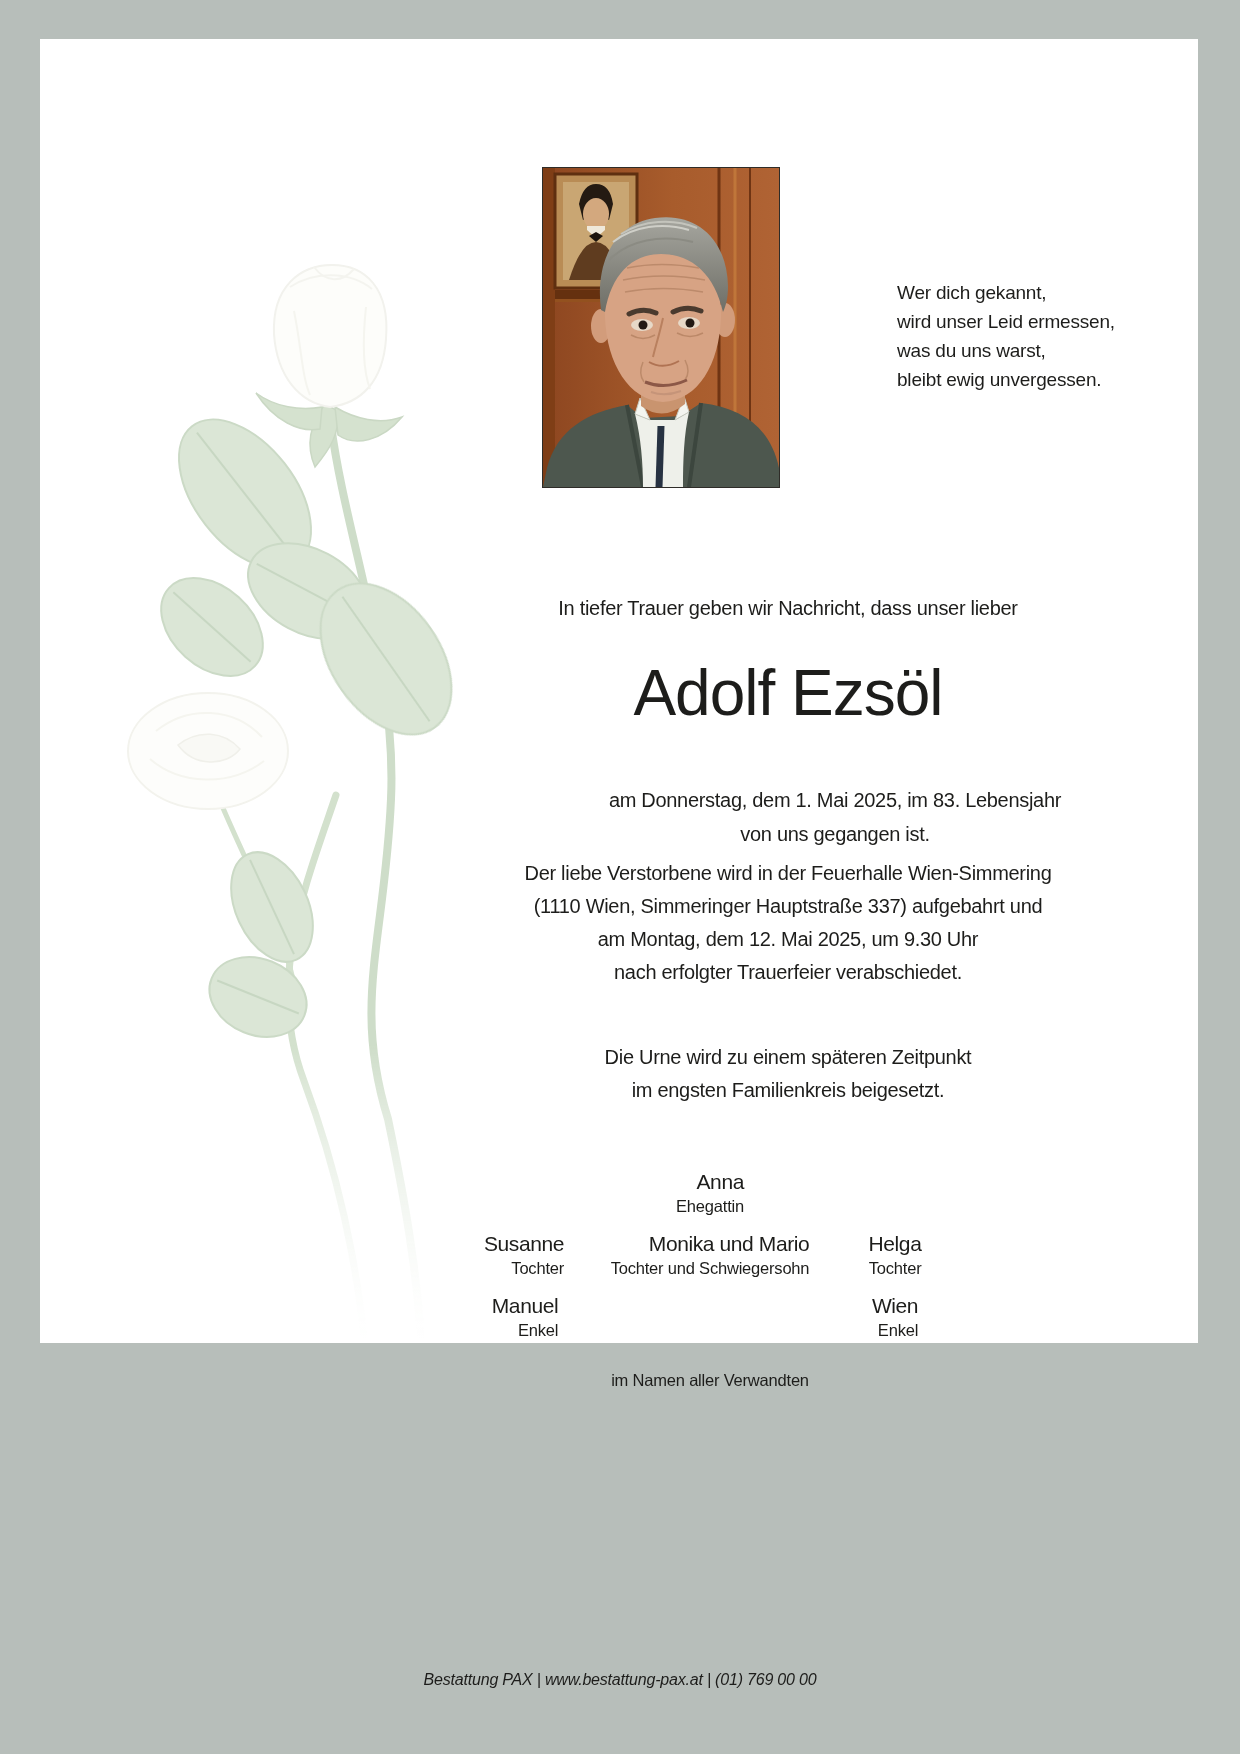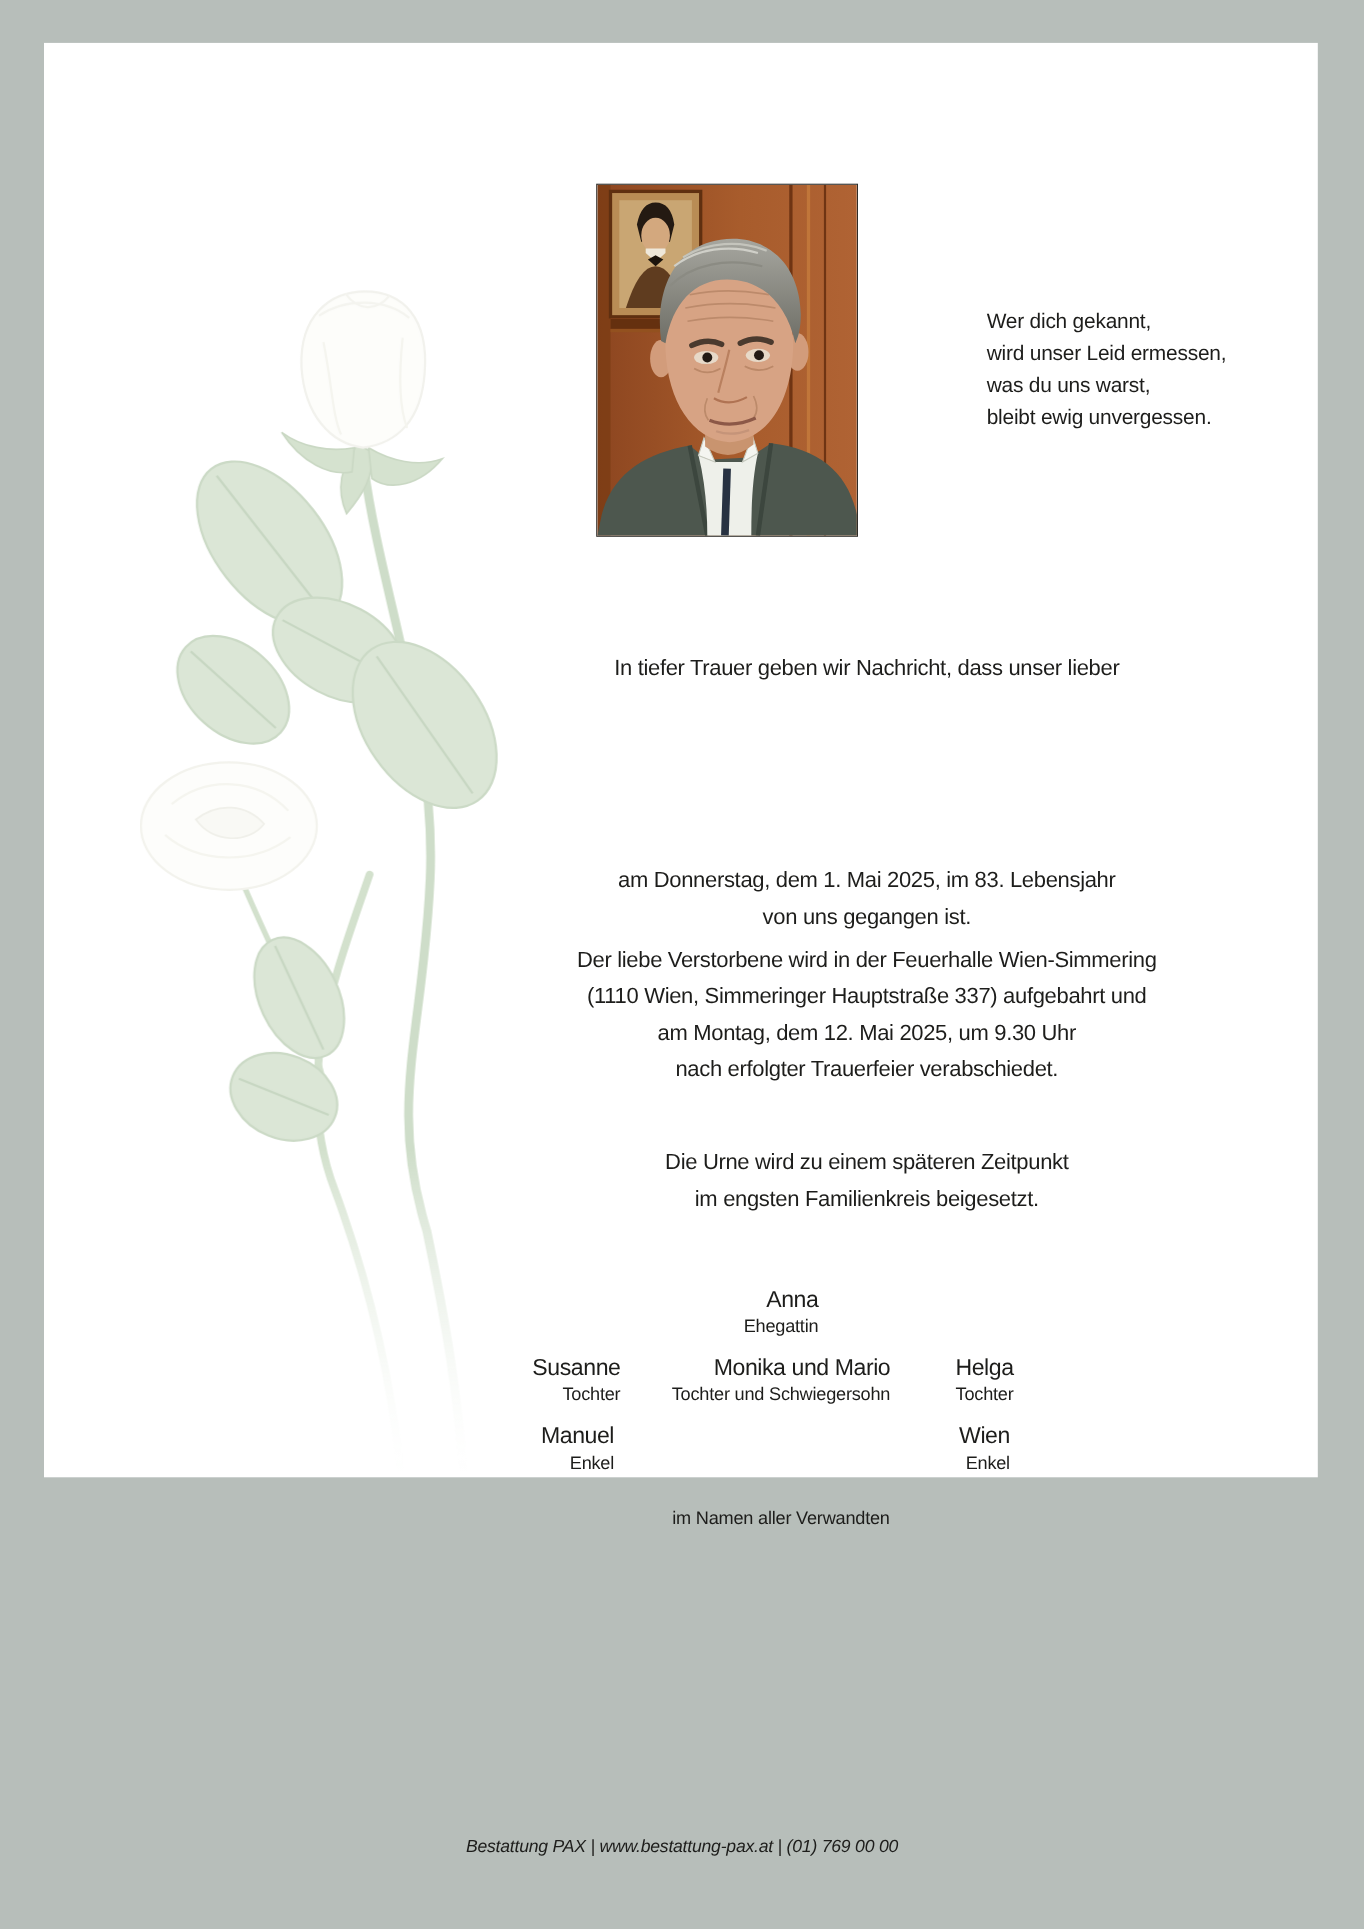--- a/index.html
+++ b/index.html
@@ -25,21 +25,21 @@
     position:absolute;left:857px;top:239px;
     font-size:19px;line-height:29px;letter-spacing:-0.2px;
     text-align:left;white-space:nowrap;
   }
   .centercol{
     position:absolute;left:748px;transform:translateX(-50%);
     text-align:center;white-space:nowrap;
   }
   .intro{top:536px;font-size:20px;line-height:26px;letter-spacing:-0.3px;margin-top:20px;}
   .bigname{top:617px;font-size:64px;line-height:74px;letter-spacing:-1px;font-weight:400;}
-  .block-death{top:744px;font-size:20px;line-height:34px;letter-spacing:-0.3px;}
+  .block-death{top:744px;font-size:20px;line-height:34px;letter-spacing:-0.3px;margin-left:47px;}
   .block-ceremony{top:818px;font-size:20px;line-height:33px;letter-spacing:-0.3px;}
   .block-urn{top:954px;font-size:20px;line-height:33px;letter-spacing:-0.3px;margin-top:48px;}
   .mourner{
     position:absolute;transform:translateX(-50%);
     text-align:right;white-space:nowrap;
   }
   .mourner .mname{font-size:21px;line-height:26px;letter-spacing:-0.4px;}
   .mourner .mrel{font-size:16.5px;line-height:22px;letter-spacing:-0.2px;}
   .m-widow{left:670px;top:1130px;}
   .m-susanne{left:484px;top:1192px;}
@@ -197,20 +197,21 @@
 
   <div class="poem">
     <div>Wer dich gekannt,</div>
     <div>wird unser Leid ermessen,</div>
     <div>was du uns warst,</div>
     <div>bleibt ewig unvergessen.</div>
   </div>
 
   <div class="centercol intro">In tiefer Trauer geben wir Nachricht, dass unser lieber</div>
 
+  <div class="centercol bigname">Adolf Ezsöl</div>
 
   <div class="centercol block-death">
     <div>am Donnerstag, dem 1. Mai 2025, im 83. Lebensjahr</div>
     <div>von uns gegangen ist.</div>
   </div>
 
   <div class="centercol block-ceremony">
     <div>Der liebe Verstorbene wird in der Feuerhalle Wien-Simmering</div>
     <div>(1110 Wien, Simmeringer Hauptstraße 337) aufgebahrt und</div>
     <div>am Montag, dem 12. Mai 2025, um 9.30 Uhr</div>

